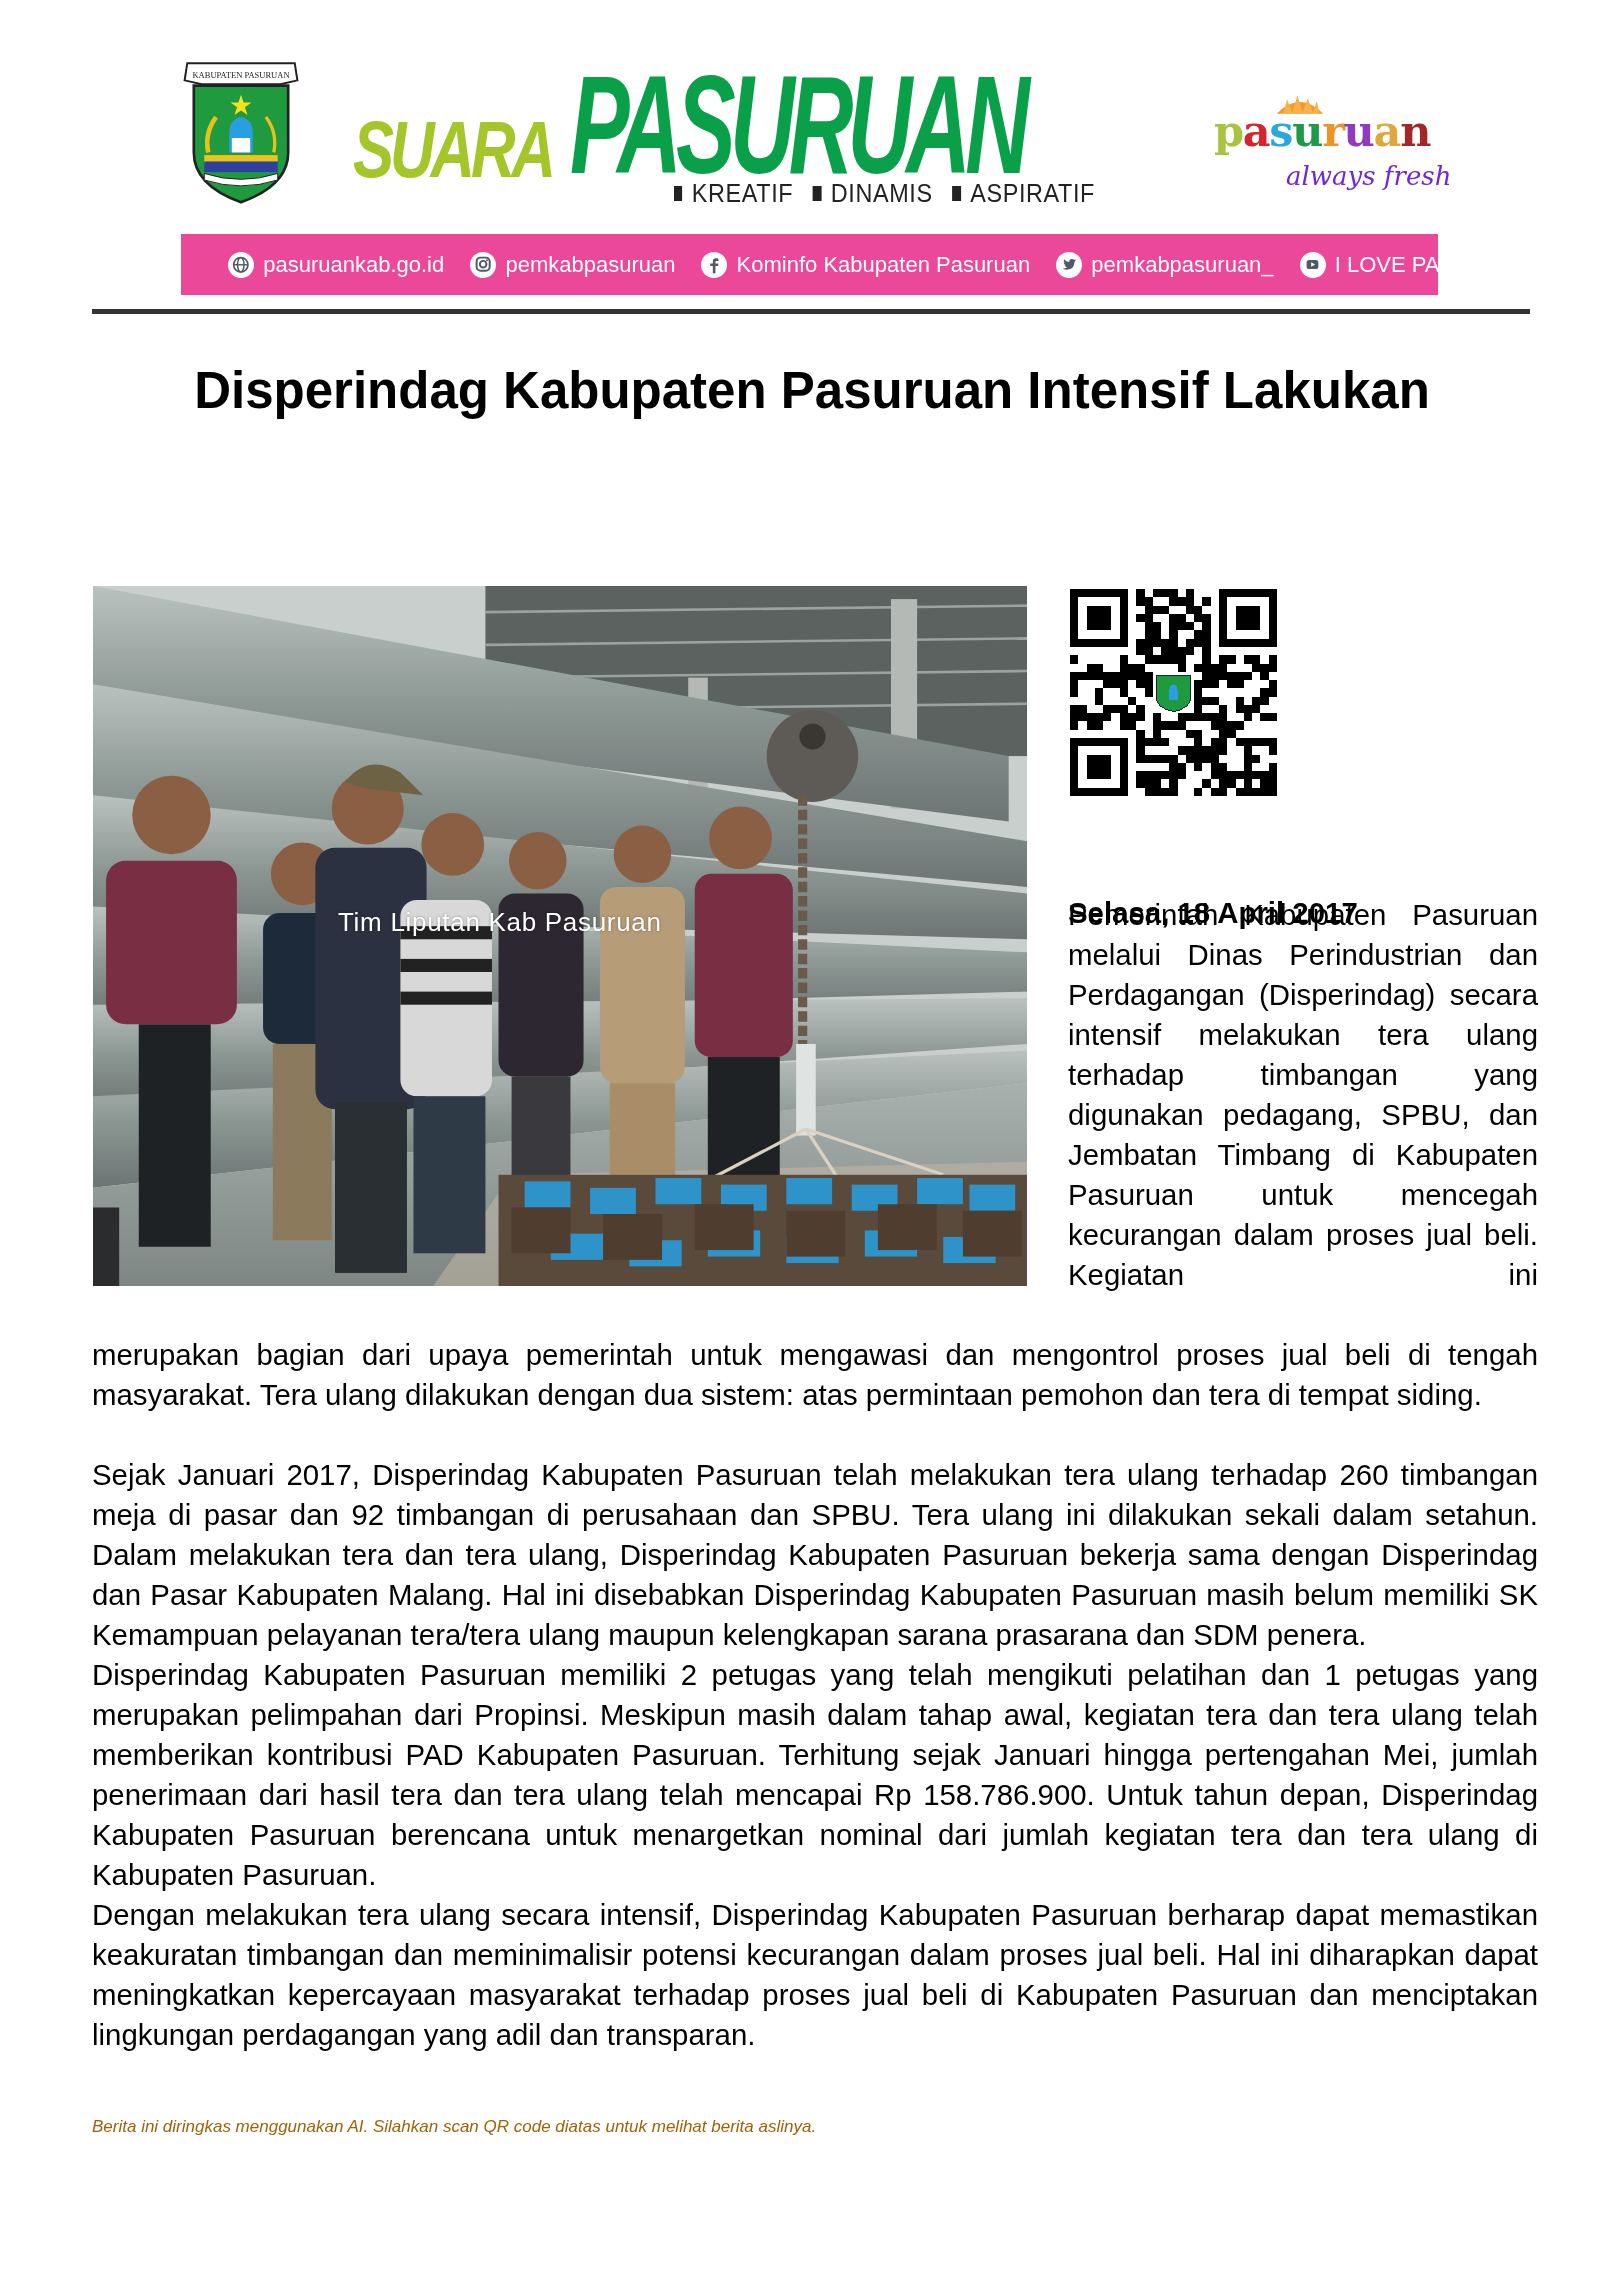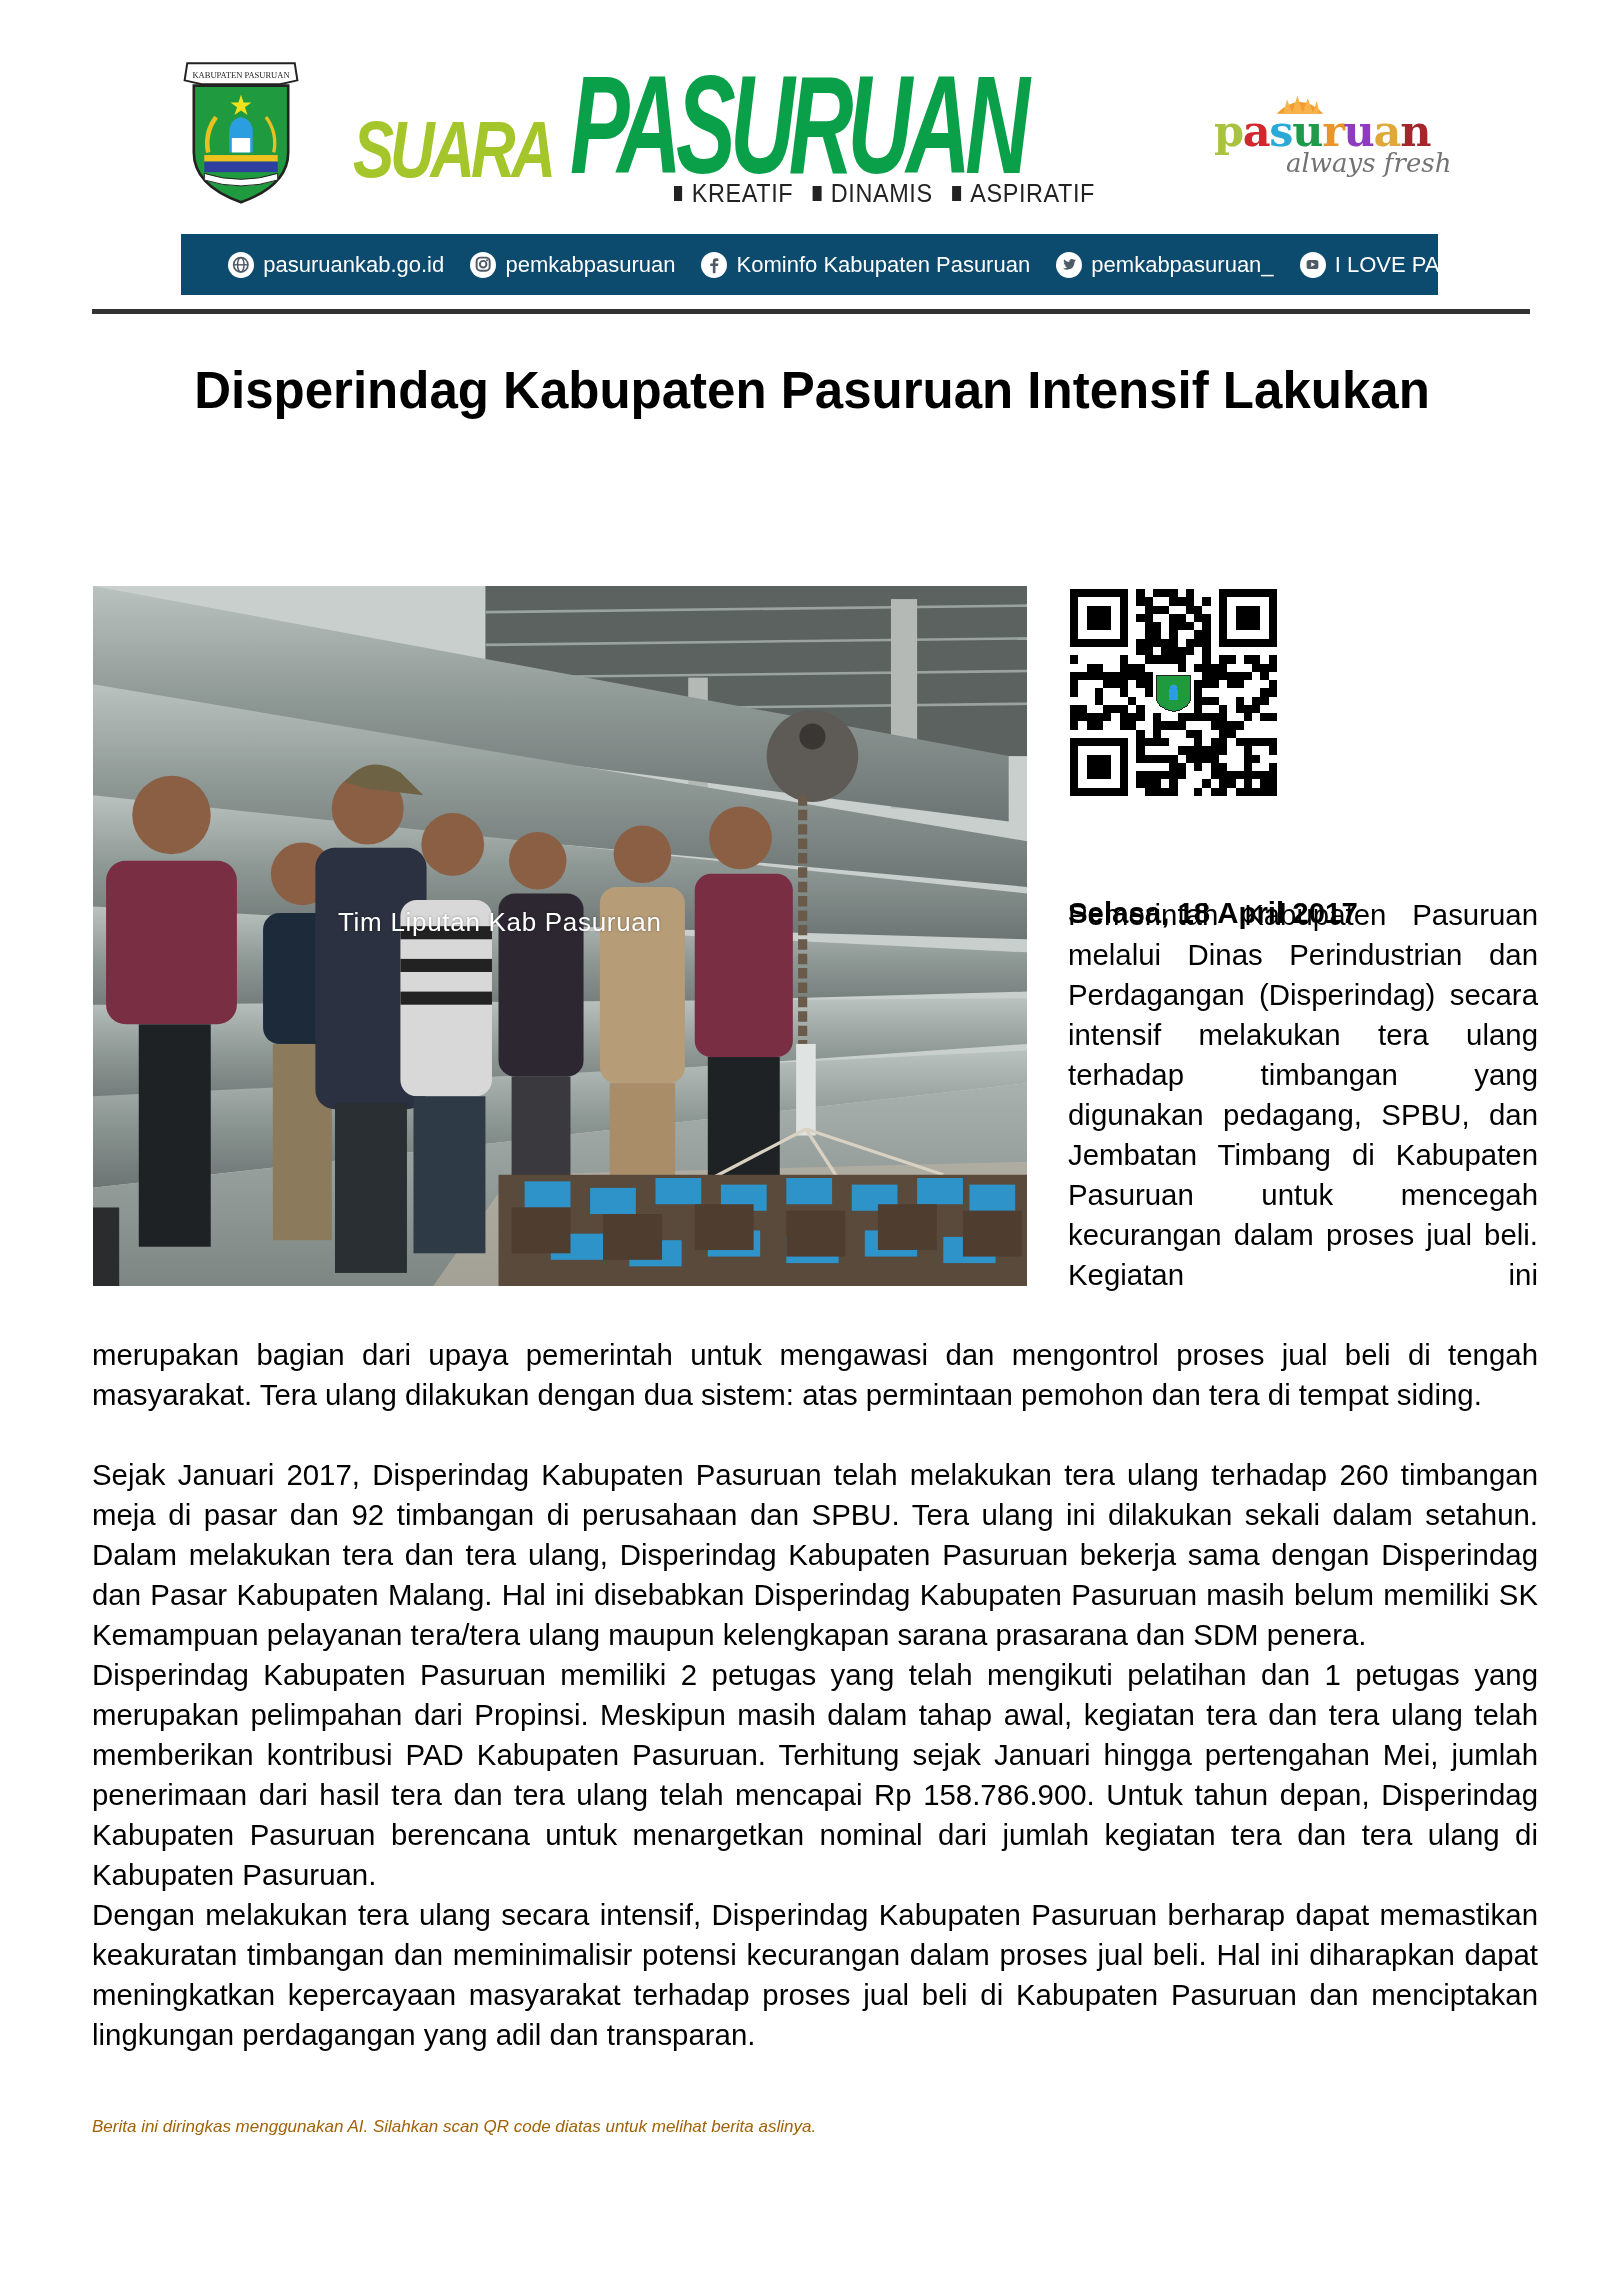--- a/index.html
+++ b/index.html
@@ -25,27 +25,27 @@
     position: absolute; left: 674px; top: 178px; display: flex; gap: 22px;
     font-size: 26px; color: #222; letter-spacing: 0.7px;
     transform: scaleX(0.9); transform-origin: left top;
   }
   .tagline span { display: inline-flex; align-items: center; gap: 10.5px; }
   .tagline .sq { width: 9.2px; height: 15.7px; background: #222; display: inline-block; }
 
   .tourism-logo { position: absolute; left: 1214px; top: 81px; width: 249px; height: 98px; }
   .tourism-word { position: absolute; left: 0; top: 29px; font-family: "DejaVu Serif", serif; font-weight: 700; font-size: 43px; letter-spacing: -1.3px; line-height: 1; }
   .tourism-word span { display: inline-block; }
-  .tourism-sub { position: absolute; left: 72px; top: 67px; font-family: "DejaVu Serif", serif; font-style: italic; font-size: 26px; color: #737373; }
+  .tourism-sub { position: absolute; left: 72px; top: 80px; font-family: "DejaVu Serif", serif; font-style: italic; font-size: 26px; color: #6d28d9; }
   .tourism-sun { position: absolute; left: 60px; top: 11.8px; width: 52px; height: 22px; }
 
   
   .social-bar {
     position: absolute; left: 181px; top: 234px; width: 1257px; height: 61px;
-    background: #0c4a6e; display: flex; align-items: center; padding-left: 47px; gap: 26px;
+    background: #ec4899; display: flex; align-items: center; padding-left: 47px; gap: 26px;
   }
   .social-item { display: flex; align-items: center; gap: 9.2px; color: #fff; font-size: 22px; white-space: nowrap; cursor: pointer; }
   .social-icon { width: 26px; height: 26px; border-radius: 50%; background: #fff; display: inline-flex; align-items: center; justify-content: center; flex: none; }
 
   .divider { position: absolute; left: 92px; top: 309px; width: 1438px; height: 4.6px; background: #333; }
 
   
   .title {
     position: absolute; left: 92px; top: 353px; width: 1440px;
     text-align: center; font-weight: 700; font-size: 51px; line-height: 76px; color: #000;

